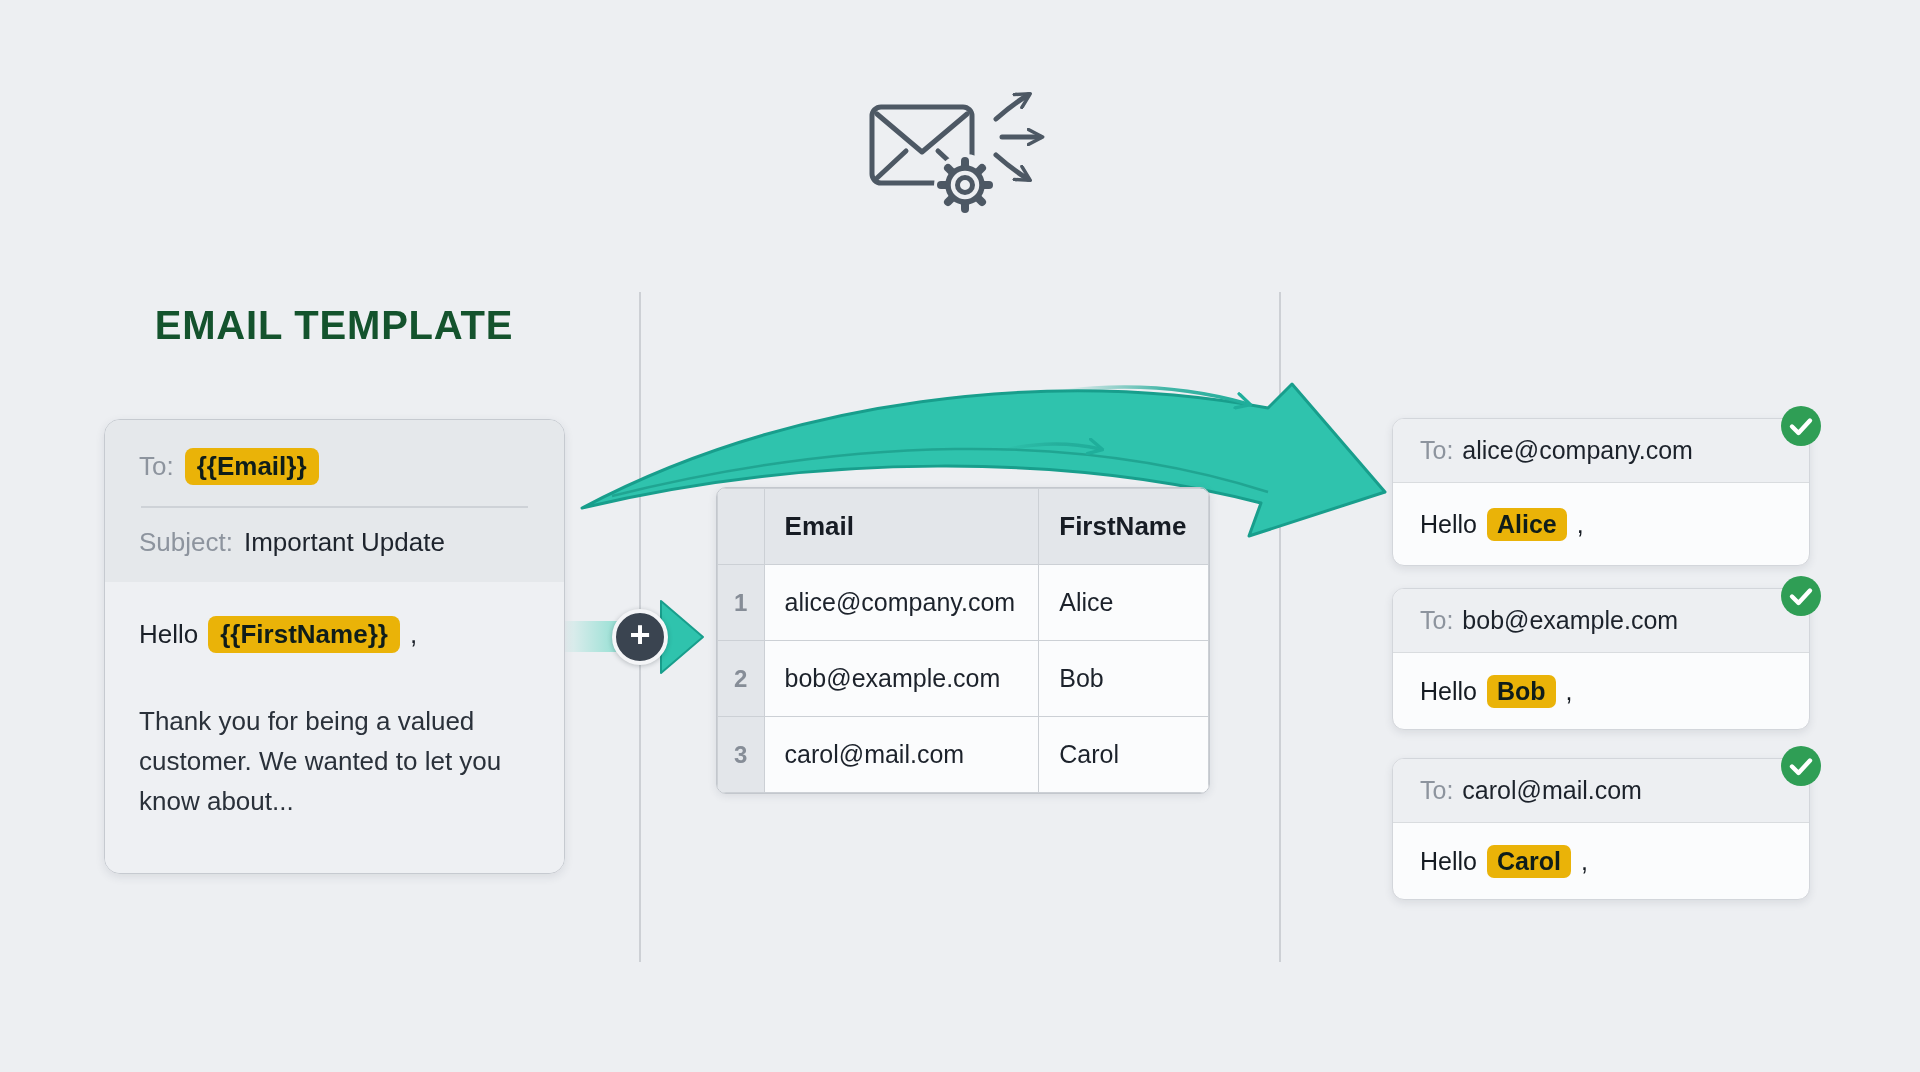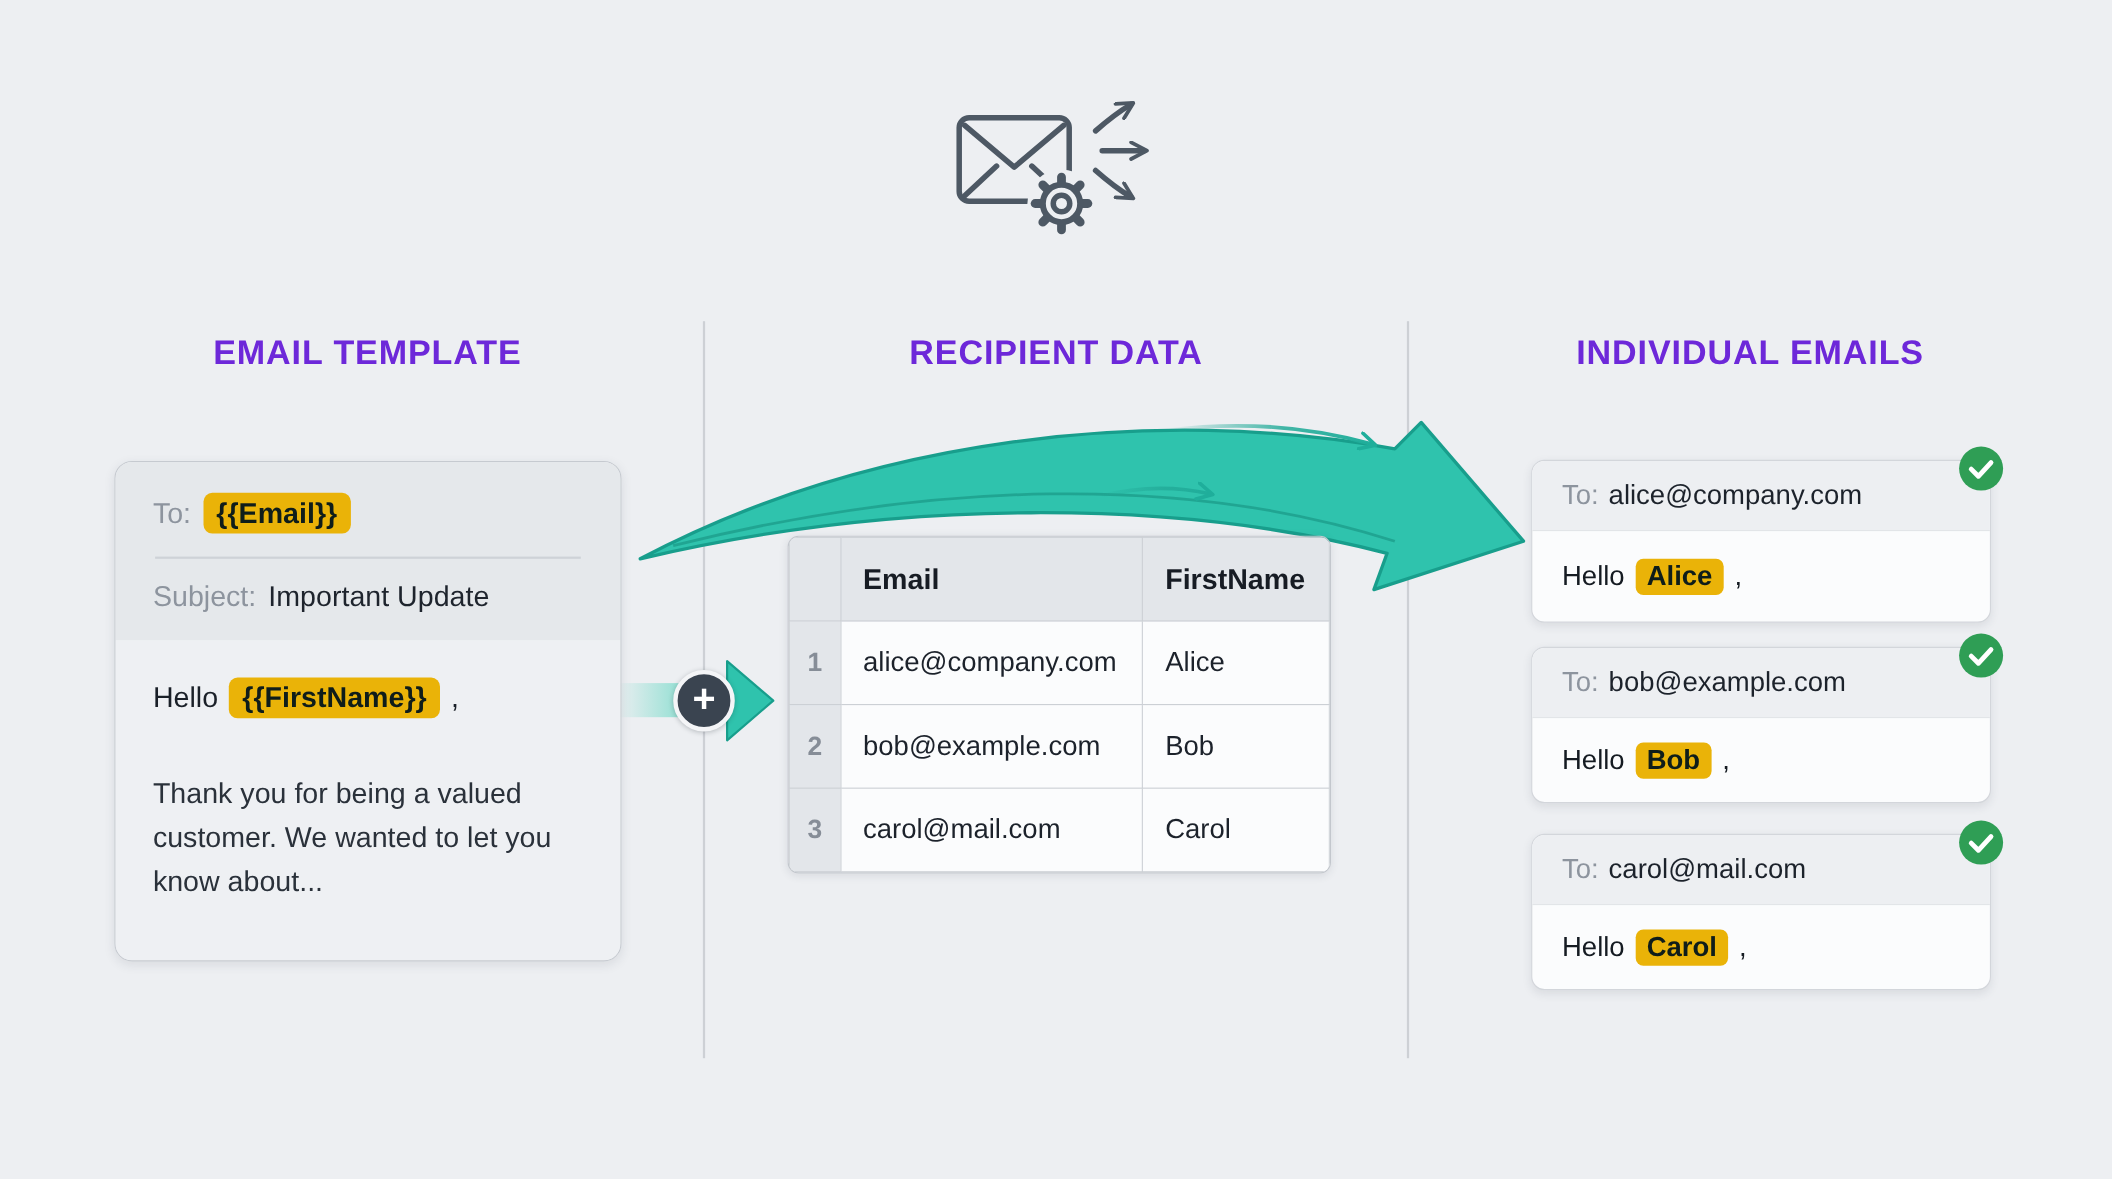--- a/index.html
+++ b/index.html
@@ -5,22 +5,22 @@
   html,body{margin:0;padding:0;}
   body{background:#edeff2;font-family:"Liberation Sans",sans-serif;}
   .canvas{position:relative;width:1920px;height:1072px;background:#edeff2;overflow:hidden;}
 
   .art{position:absolute;left:0;top:0;z-index:1;pointer-events:none;}
 
   .divider{position:absolute;top:292px;width:2px;height:670px;background:#cdd0d5;z-index:0;}
   .divider.d1{left:639px;}
   .divider.d2{left:1279px;}
 
-  .col-heading{position:absolute;top:303px;width:460px;text-align:center;font-size:31px;
-    font-weight:700;letter-spacing:.8px;color:#6d28d9;z-index:2;}
+  .col-heading{position:absolute;top:303px;width:460px;text-align:center;font-size:40px;
+    font-weight:700;letter-spacing:.8px;color:#14532d;z-index:2;}
   .h-template{left:104px;}
   .h-recipients{left:730px;}
   .h-individual{left:1361px;}
 
   
   .template-card{position:absolute;left:104px;top:419px;width:459px;height:453px;
     border:1.5px solid #c6cad0;border-radius:16px;overflow:hidden;z-index:2;
     box-shadow:0 3px 10px rgba(40,50,70,.10);display:flex;flex-direction:column;}
   .tc-header{background:#e5e8eb;padding:28px 34px 24px;}
   .tc-row{font-size:26px;color:#8d949e;display:flex;align-items:center;gap:11px;}
@@ -134,22 +134,20 @@
     <g>
       <rect x="560" y="621" width="64" height="31" fill="url(#gBar)"></rect>
       <path d="M661,601 L661,673 L703,637 Z" fill="#2fc3ad" stroke="#189e8c" stroke-width="2" stroke-linejoin="round"></path>
     </g>
   </svg>
 
   <div class="divider d1"></div>
   <div class="divider d2"></div>
 
   <div class="col-heading h-template">EMAIL TEMPLATE</div>
-  <div class="col-heading h-recipients">RECIPIENT DATA</div>
-  <div class="col-heading h-individual">INDIVIDUAL EMAILS</div>
 
   <div class="template-card">
     <div class="tc-header">
       <div class="tc-row">
         <span>To:</span>
         <span class="chip">{{Email}}</span>
       </div>
       <hr class="tc-sep">
       <div class="tc-row">
         <span>Subject:</span>

